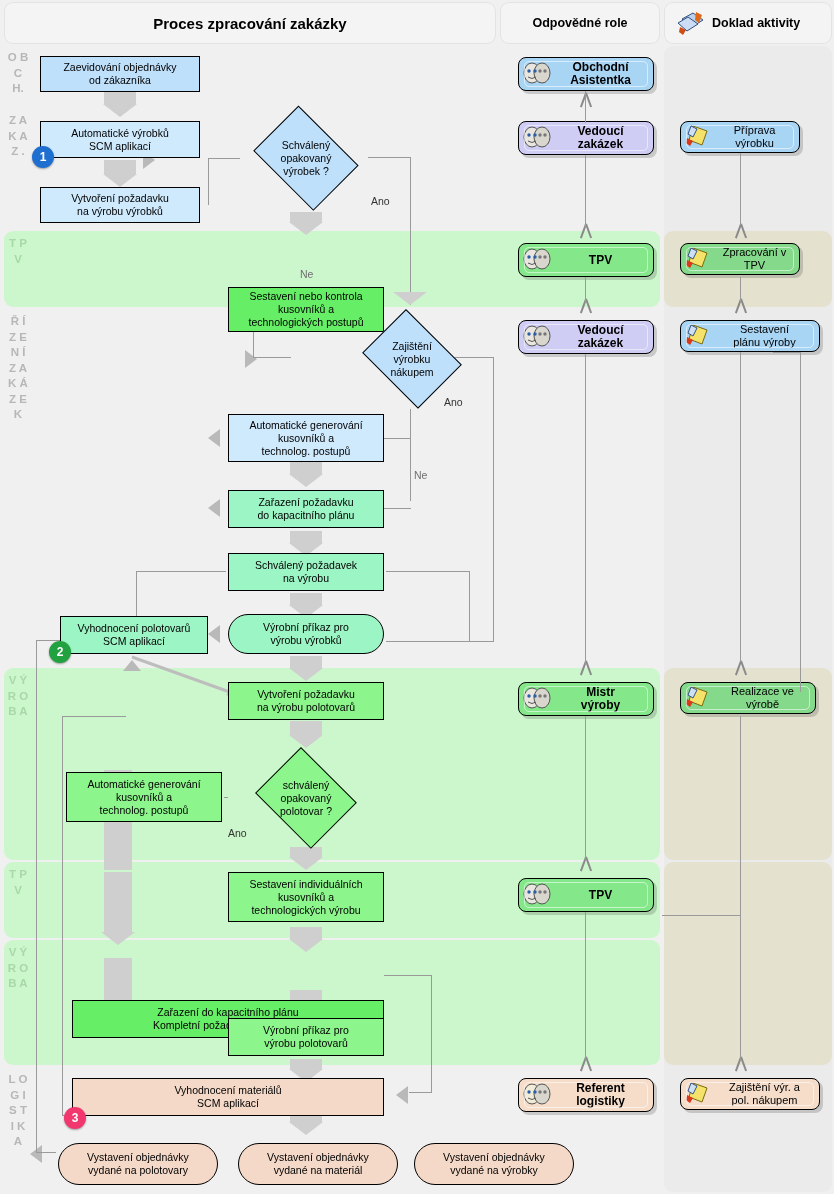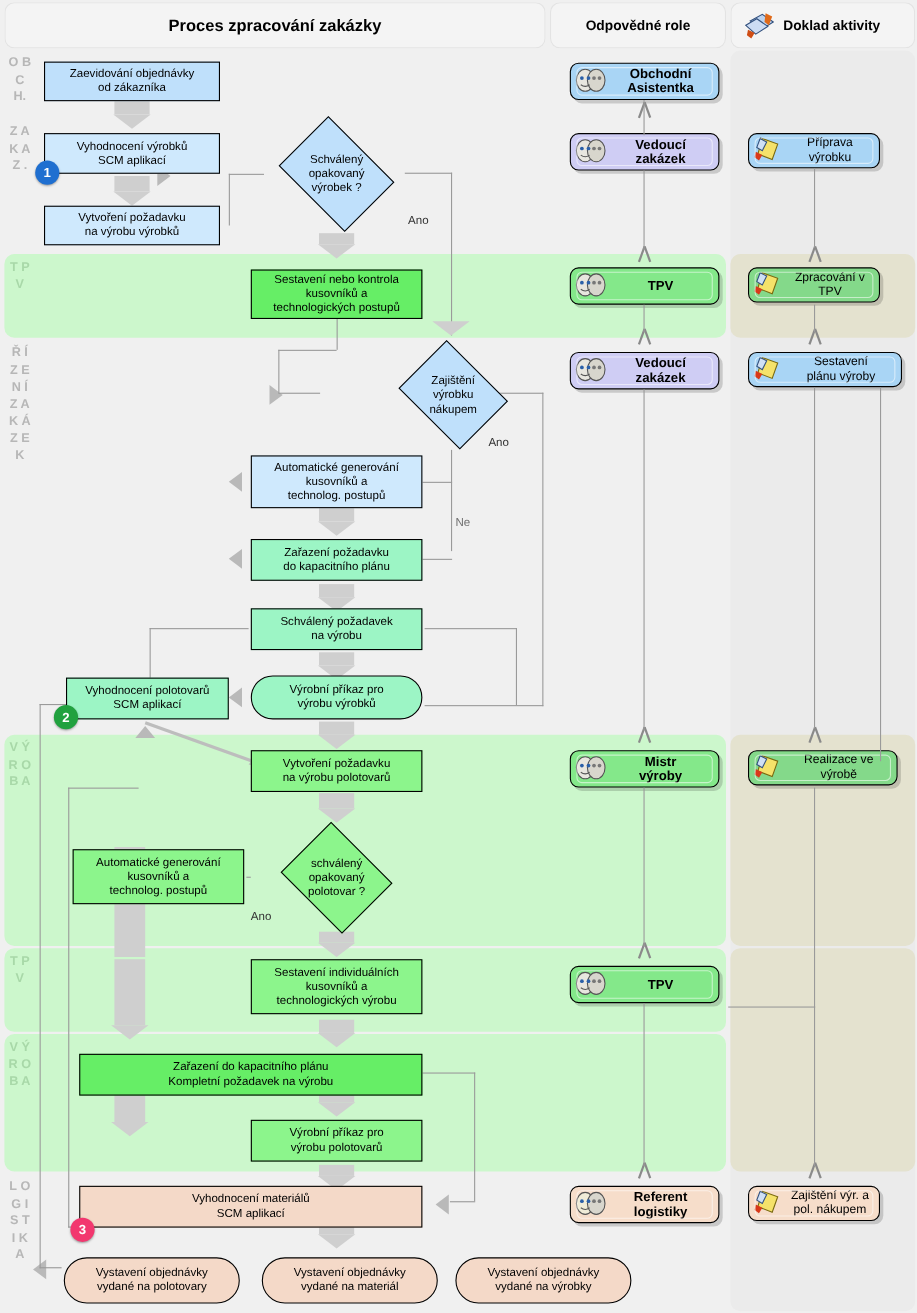--- a/index.html
+++ b/index.html
@@ -31,21 +31,21 @@
             line-height:15.5px;letter-spacing:0px;}
   .lane-lbl.on-green{color:#a8d8a8;}
 
   
   .node{position:absolute;box-sizing:border-box;border:1px solid #000;
         display:flex;align-items:center;justify-content:center;
         text-align:center;font-size:10.5px;line-height:13px;color:#000;
         white-space:pre-line;}
   .n-blue {background:#bfe0fb;}
   .n-blue2{background:#cfe9fd;}
-  .n-green{background:#66ee66;}
+  .n-green{background:#66ee66;margin-top:42px;}
   .n-mint {background:#9cf5c5;}
   .n-lgreen{background:#8cf58c;}
   .n-peach{background:#f4d9c8;}
   .oval{border-radius:999px;}
 
   .diamond{position:absolute;}
   .diamond i{position:absolute;left:50%;top:50%;width:70.71%;height:70.71%;
              transform:translate(-50%,-50%) rotate(45deg);
              border:1px solid #000;box-sizing:border-box;}
   .diamond span{position:absolute;left:0;top:0;width:100%;height:100%;
@@ -295,21 +295,21 @@
   <div class="ln lnv" style="left:386px;top:797px;height:0px"></div>
   <div class="ln lnh" style="left:224px;top:797px;width:4px"></div>
 
   <div class="ln lnh" style="left:384px;top:975px;width:48px"></div>
   <div class="ln lnv" style="left:431px;top:975px;height:117px"></div>
   <div class="ln lnh" style="left:409px;top:1092px;width:23px"></div>
 
   <div class="node n-blue" style="left:40px;top:56px;width:160px;height:36px">Zaevidování objednávky
 od zákazníka</div>
 
-  <div class="node n-blue2" style="left:40px;top:121px;width:160px;height:37px">Vyhodnocení výrobků
+  <div class="node n-blue2" style="left:40px;top:121px;width:160px;height:37px">Automatické výrobků
 SCM aplikací</div>
 
   <div class="node n-blue2" style="left:40px;top:187px;width:160px;height:36px">Vytvoření požadavku
 na výrobu výrobků</div>
 
   <div class="diamond d-blue" style="left:246px;top:113px;width:120px;height:90px">
     <i></i>
       <span>Schválený
 opakovaný
 výrobek ?</span>
@@ -562,21 +562,21 @@
         <path d="M9 2 L23 7 L18 21 L5 16 Z" fill="#f5e26a" stroke="#7a6a10" stroke-width="1"></path>
         <path d="M7 2 L13 5 L9 13 L4 10 Z" fill="#cfe0f5" stroke="#33527f" stroke-width="1"></path>
         <path d="M3 14 L9 17 L6 22 L2 19 Z" fill="#d8391a"></path>
       </svg>
     </span>
     <span class="txt">Realizace ve
 výrobě</span>
     <span class="cap-inner"></span>
   </div>
 
-  <div class="cap c-peach" style="left:680px;top:1078px;width:120px;height:32px">
+  <div class="cap c-peach" style="left:680px;top:1078px;width:140px;height:32px">
     <span class="ico docico">
       <svg width="30" height="24" viewBox="0 0 30 24">
         <path d="M9 2 L23 7 L18 21 L5 16 Z" fill="#f5e26a" stroke="#7a6a10" stroke-width="1"></path>
         <path d="M7 2 L13 5 L9 13 L4 10 Z" fill="#cfe0f5" stroke="#33527f" stroke-width="1"></path>
         <path d="M3 14 L9 17 L6 22 L2 19 Z" fill="#d8391a"></path>
       </svg>
     </span>
     <span class="txt">Zajištění výr. a
 pol. nákupem</span>
     <span class="cap-inner"></span>

